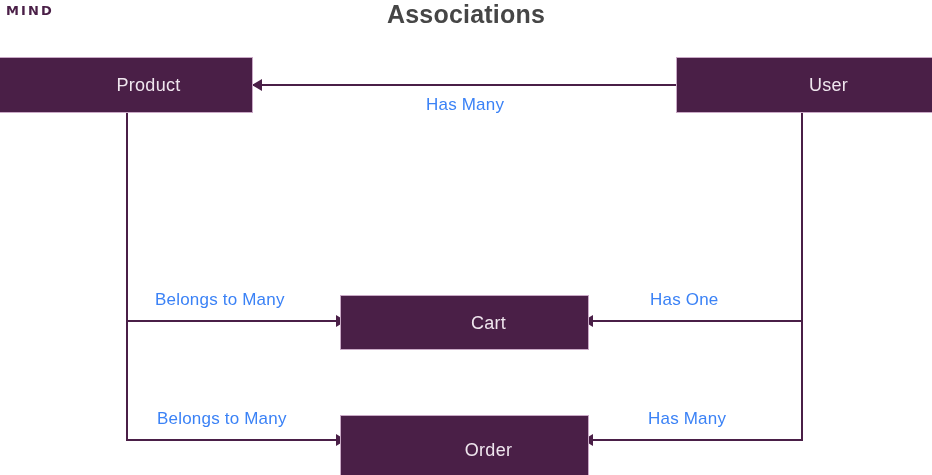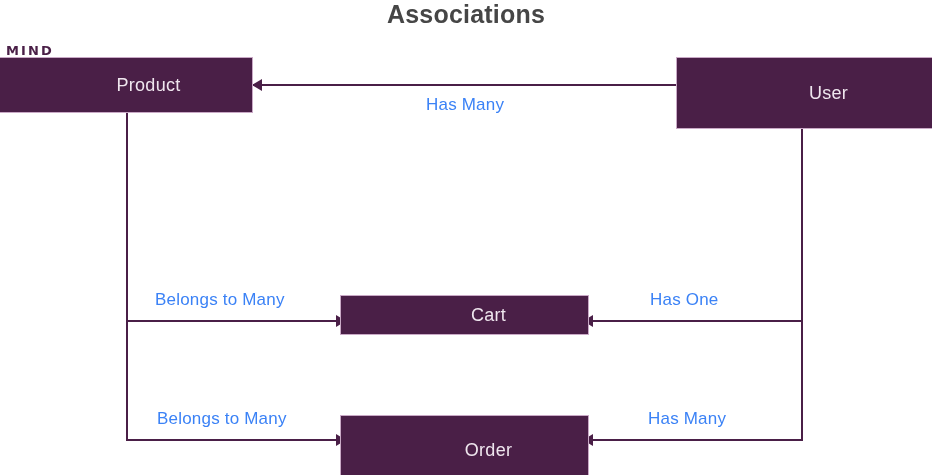--- a/index.html
+++ b/index.html
@@ -28,21 +28,20 @@
     position: absolute;
     left: 6px;
     top: 2px;
     font-size: 13px;
     font-weight: bold;
     letter-spacing: 2.1px;
     color: #4a1f47;
     font-family: "DejaVu Sans", sans-serif;
     line-height: 18px;
     white-space: nowrap;
-    margin-top: 40px;
   }
 
   
   .title {
     position: absolute;
     left: 0;
     top: -2px;
     width: 932px;
     text-align: center;
     font-size: 25px;
@@ -63,22 +62,22 @@
     display: flex;
     align-items: center;
     justify-content: center;
     font-size: 18px;
     letter-spacing: 0.3px;
     z-index: 3;
   }
   .node span { line-height: 1; margin-left: 48px; }
 
   #node-product { left: -4px;  top: 57px;  width: 257px; height: 56px; }
-  #node-user    { left: 676px; top: 57px;  width: 257px; height: 72px; }
-  #node-cart    { left: 340px; top: 295px; width: 249px; height: 40px; }
+  #node-user    { left: 676px; top: 57px;  width: 257px; height: 56px; }
+  #node-cart    { left: 340px; top: 295px; width: 249px; height: 55px; }
   #node-order   { left: 340px; top: 415px; width: 249px; height: 69px; }
 
   
   .line {
     position: absolute;
     background: #4a1f47;
     z-index: 1;
   }
   .h { height: 2px; }
   .v { width: 2px; }

